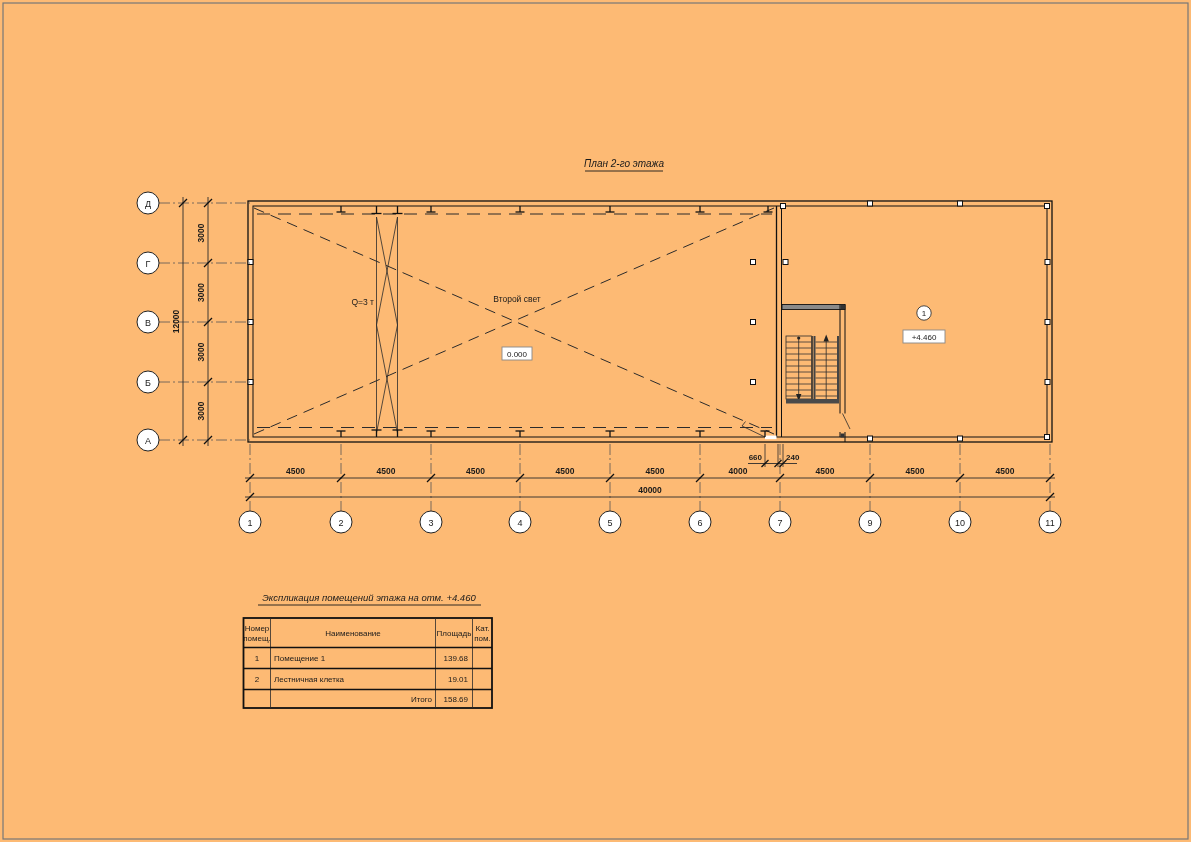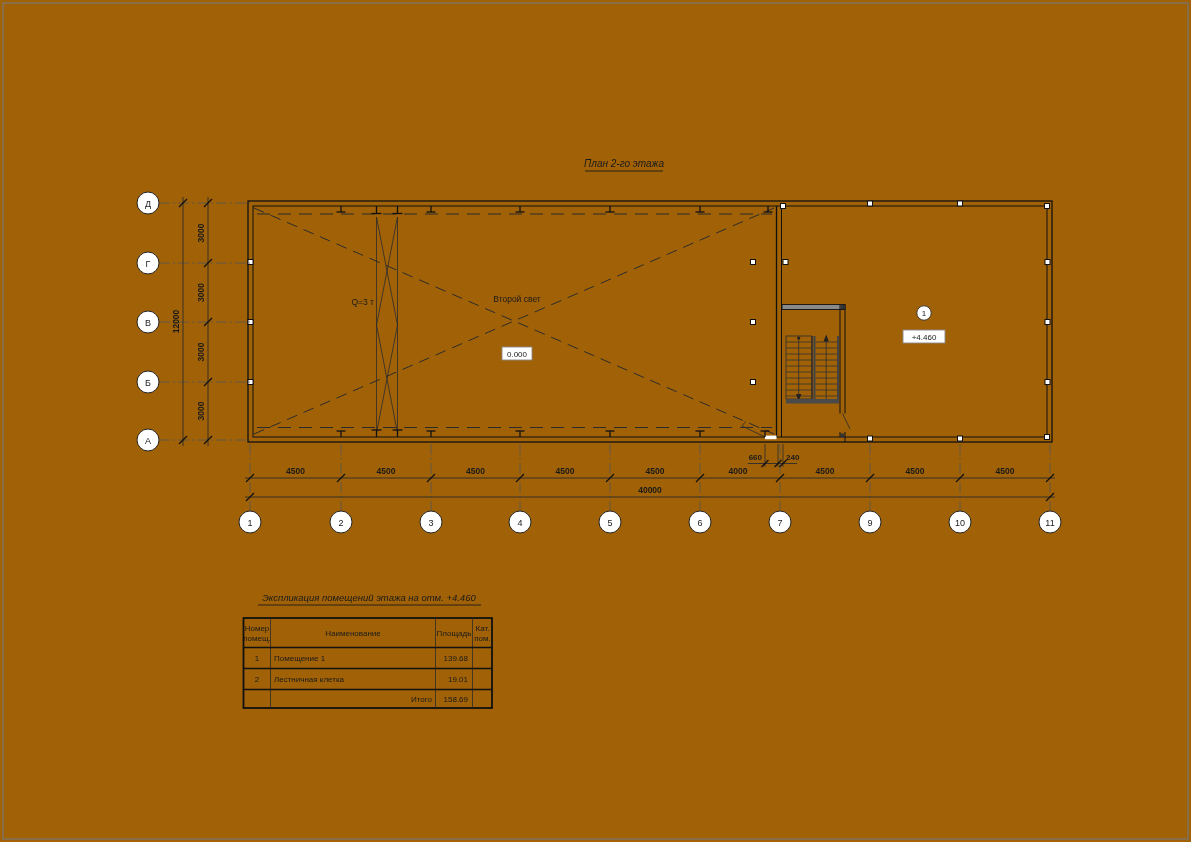--- a/index.html
+++ b/index.html
@@ -1,16 +1,16 @@
 <!DOCTYPE html>
 <html><head>
 <meta charset="utf-8">
 <style>
   html,body{margin:0;padding:0;background:#e8e8e8;}
-  .page{position:relative;width:1191px;height:842px;background:#a16207;margin:0 auto;}
+  .page{position:relative;width:1191px;height:842px;background:#fdba74;margin:0 auto;}
   svg{display:block;}
   svg text{font-family:"Liberation Sans","DejaVu Sans",sans-serif;fill:#1a1a1a;}
   .thin{stroke:#2b2b2b;stroke-width:0.8;fill:none;}
   .wall{stroke:#111;stroke-width:1.3;fill:none;}
   .wall2{stroke:#111;stroke-width:1;fill:none;}
   .dashx{stroke:#2b2b2b;stroke-width:1;fill:none;stroke-dasharray:11 7;}
   .dashed{stroke:#2b2b2b;stroke-width:1;fill:none;stroke-dasharray:13 8;}
   .dashdot{stroke:#555;stroke-width:0.8;fill:none;stroke-dasharray:11 3 2 3;}
   .dim{stroke:#2b2b2b;stroke-width:0.9;fill:none;}
   .tick{stroke:#111;stroke-width:1.3;fill:none;}

